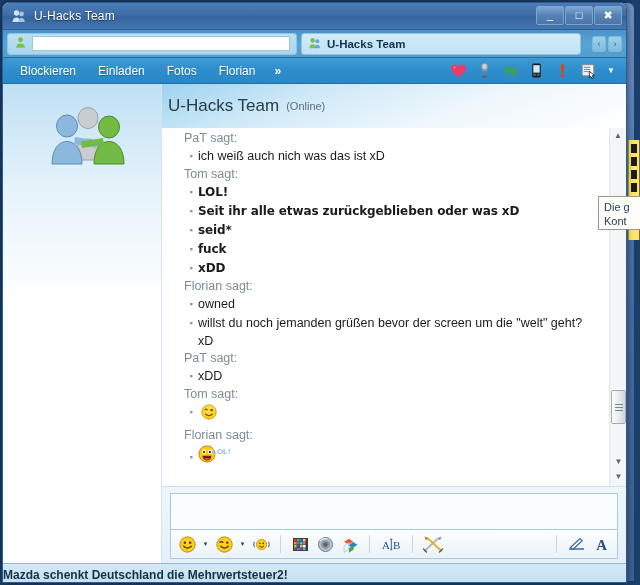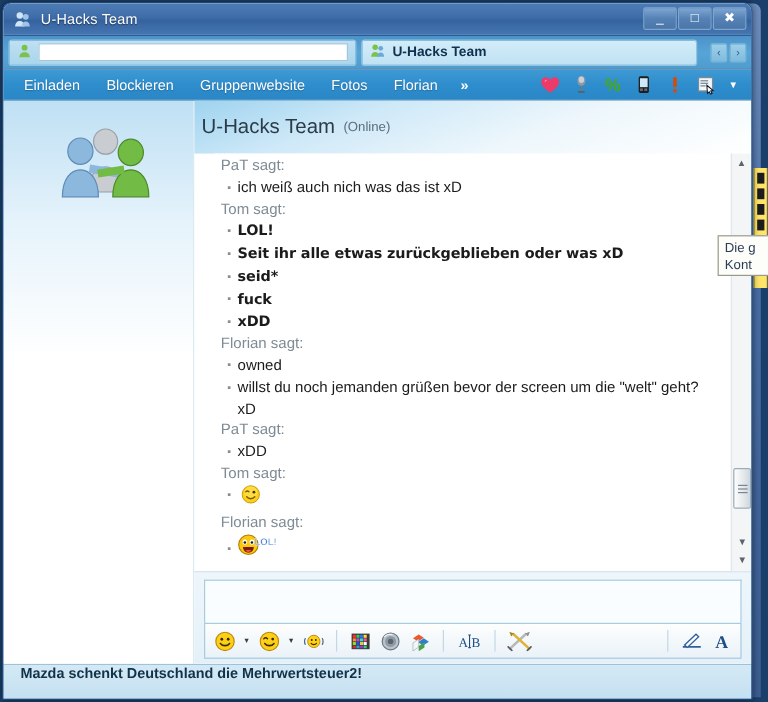--- a/index.html
+++ b/index.html
@@ -178,24 +178,24 @@
     background:linear-gradient(180deg,#fdfefe 0%,#eaf2f8 100%);
     display:flex; align-items:center; padding:0 5px; gap:3px;
   }
   .fb { width:22px; height:22px; display:flex; align-items:center; justify-content:center; font-size:14px; }
   .fbcaret { font-size:7px; color:#3c3c3c; width:9px; text-align:center; }
   .fbsep { width:1px; height:18px; background:#c4d7e4; margin:0 5px; }
   .fbspace { flex:1 1 auto; }
 
   
   #statusbar {
-    flex:0 0 auto; height:29px;
+    flex:0 0 auto; height:19px;
     background:linear-gradient(180deg,#d4e9f5 0%,#c5e0f1 100%);
     border-top:1px solid #8fbad4;
-    display:flex; align-items:flex-start; padding-left:14px;
+    display:flex; align-items:flex-end; 
   }
   #status-text { font-size:12px; font-weight:bold; color:#123248; }
 
   
   #tooltip {
     position:absolute; right:-2px; top:196px; width:44px; height:34px;
     background:#fdfdfa; border:1px solid #9a9a8c;
     font-size:11px; color:#2a3f55; padding:3px 0 0 5px; line-height:14px;
     z-index:30;
   }
@@ -255,23 +255,22 @@
       </span>
       <span>U-Hacks Team</span>
     </div>
     <div id="tabnav">
       <div class="navbtn">‹</div>
       <div class="navbtn">›</div>
     </div>
   </div>
 
   <div id="menubar">
+    <div class="menuitem">Blockieren</div>
     <div class="menuitem">Einladen</div>
-    <div class="menuitem">Blockieren</div>
-    <div class="menuitem">Gruppenwebsite</div>
     <div class="menuitem">Fotos</div>
     <div class="menuitem">Florian</div>
     <div id="chevrons">»</div>
 
     <div id="menuicons">
       <span class="mi">
         <svg width="17" height="17" viewBox="0 0 16 16">
           <path d="M8 14.5C3.5 11 1 8.7 1 5.9 1 3.8 2.6 2.3 4.6 2.3c1.3 0 2.6.7 3.4 1.9.8-1.2 2.1-1.9 3.4-1.9 2 0 3.6 1.5 3.6 3.6 0 2.8-2.5 5.1-7 8.6z" fill="#ec3a69"></path>
           <path d="M5.3 4.2c-.9.1-1.6.8-1.7 1.6.9-.3 1.6-.9 1.7-1.6z" fill="#fff" opacity=".65"></path>
         </svg>

